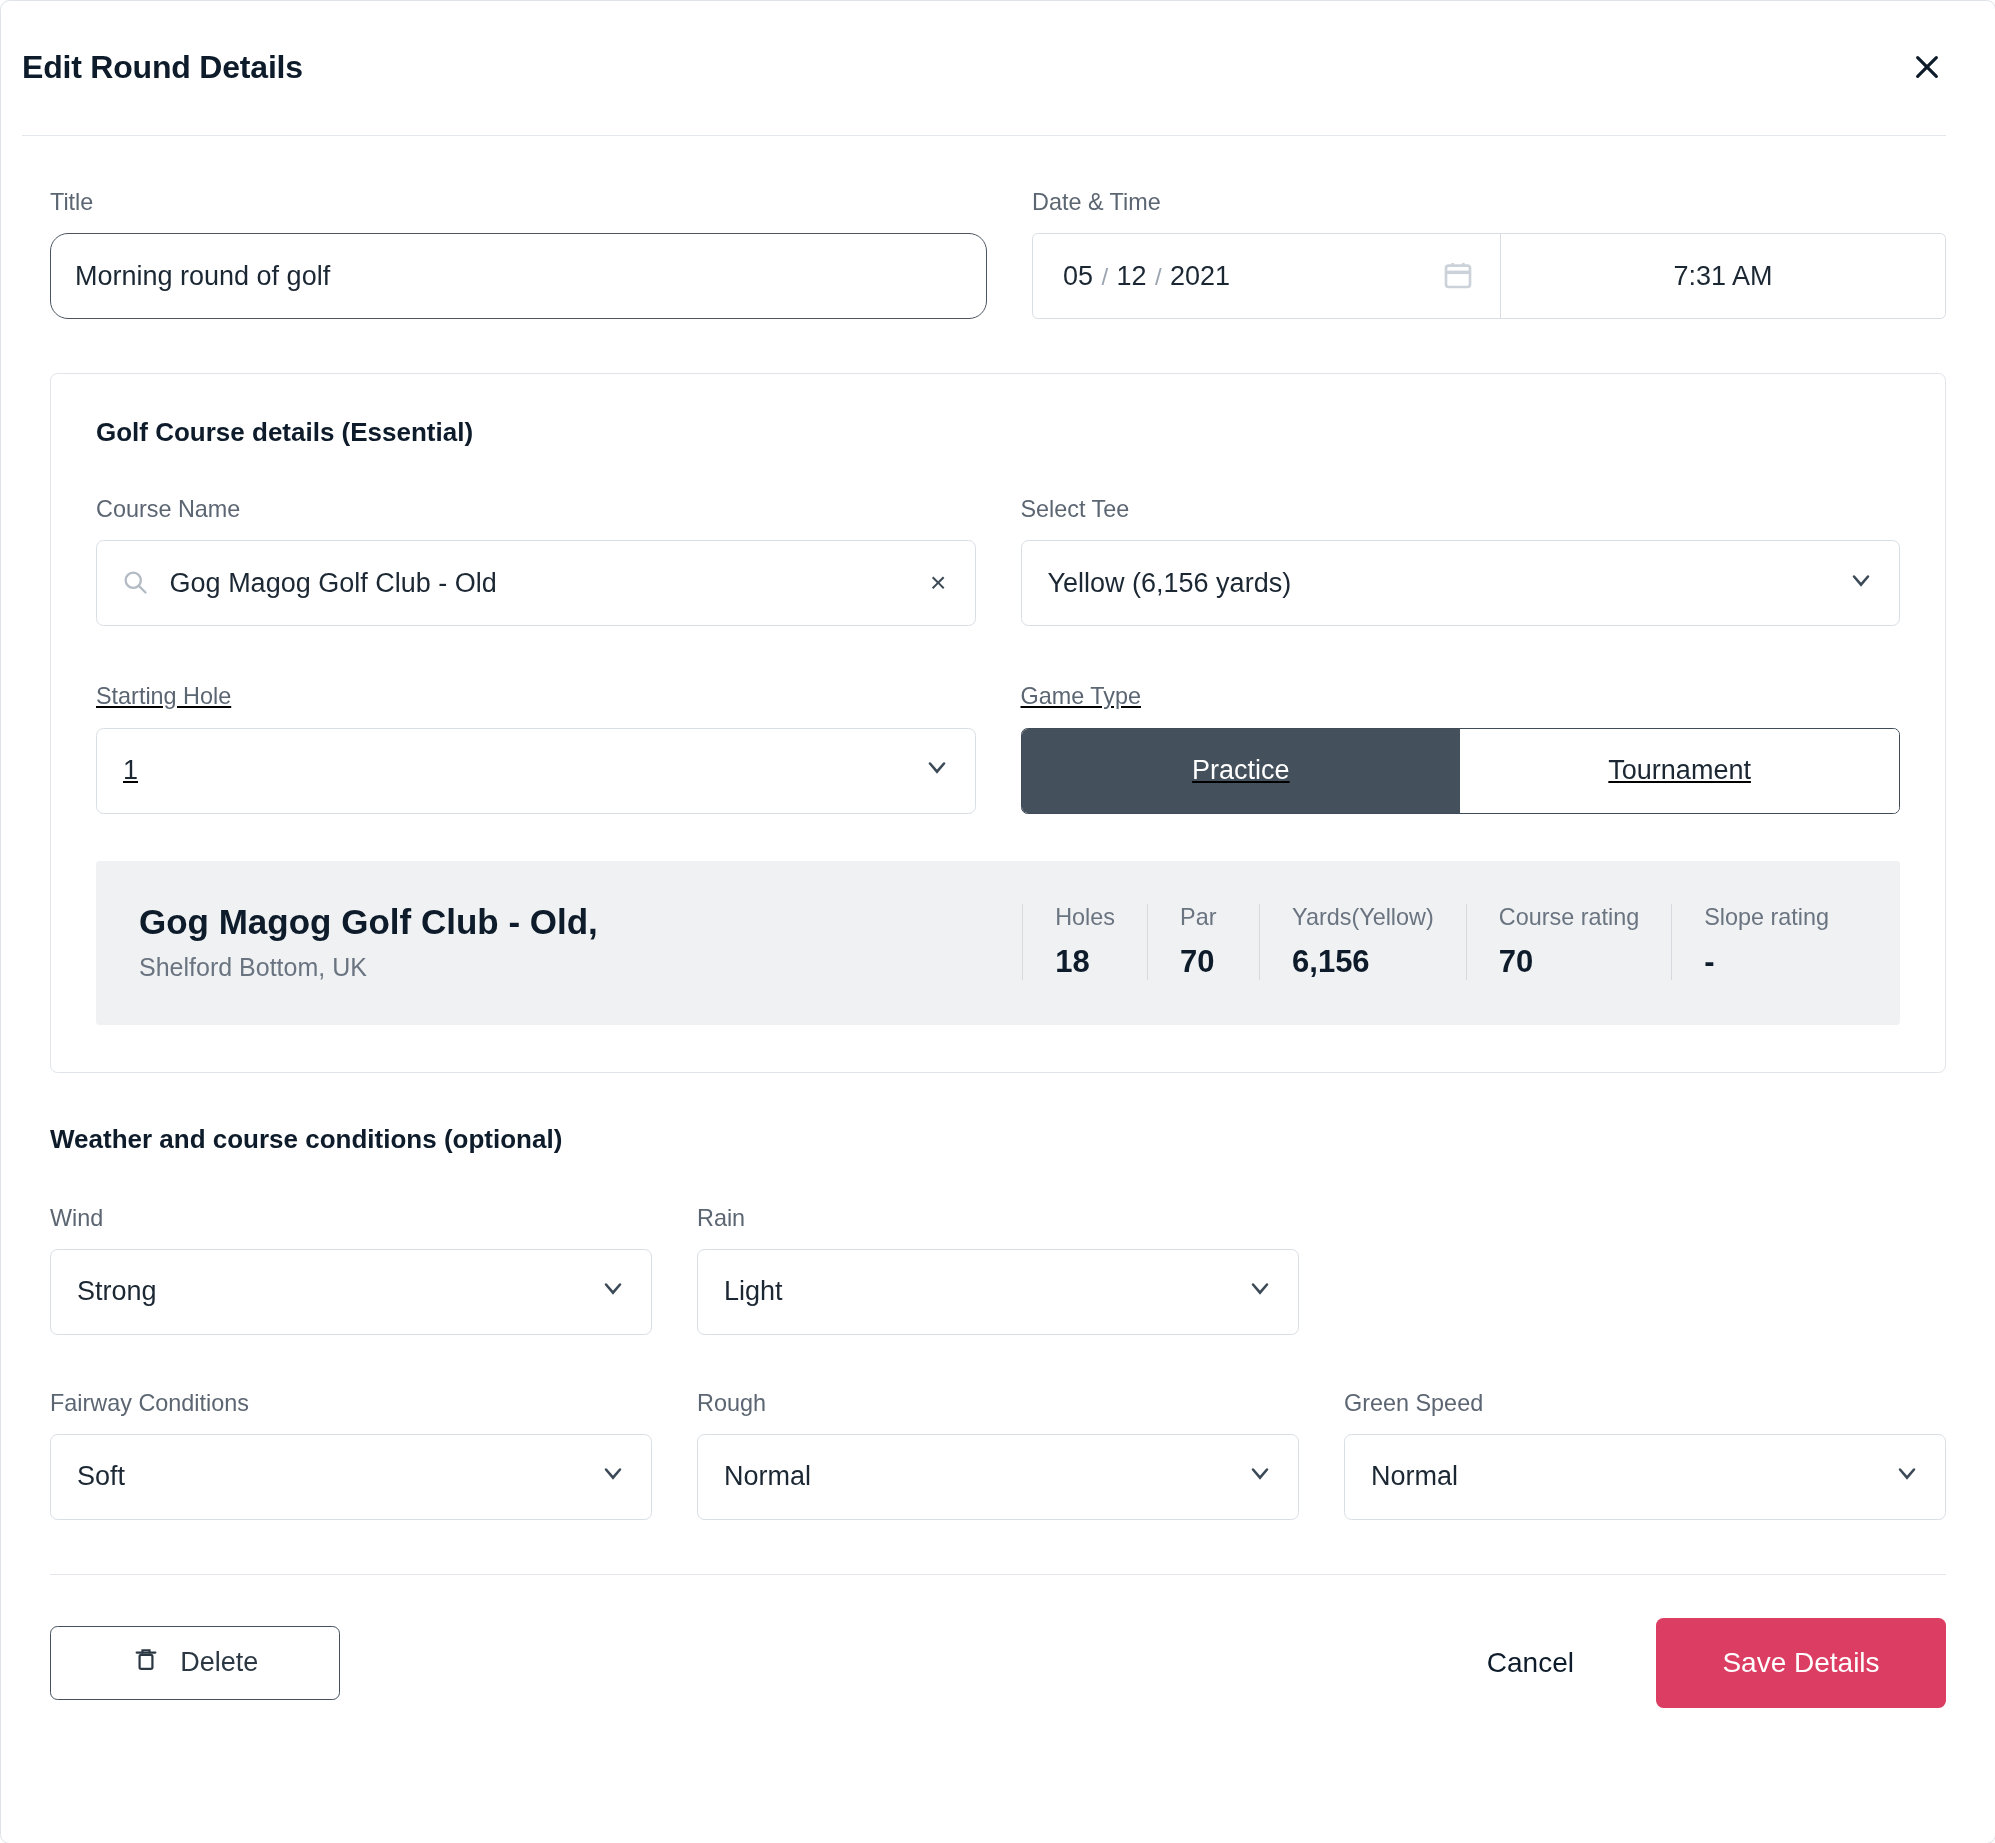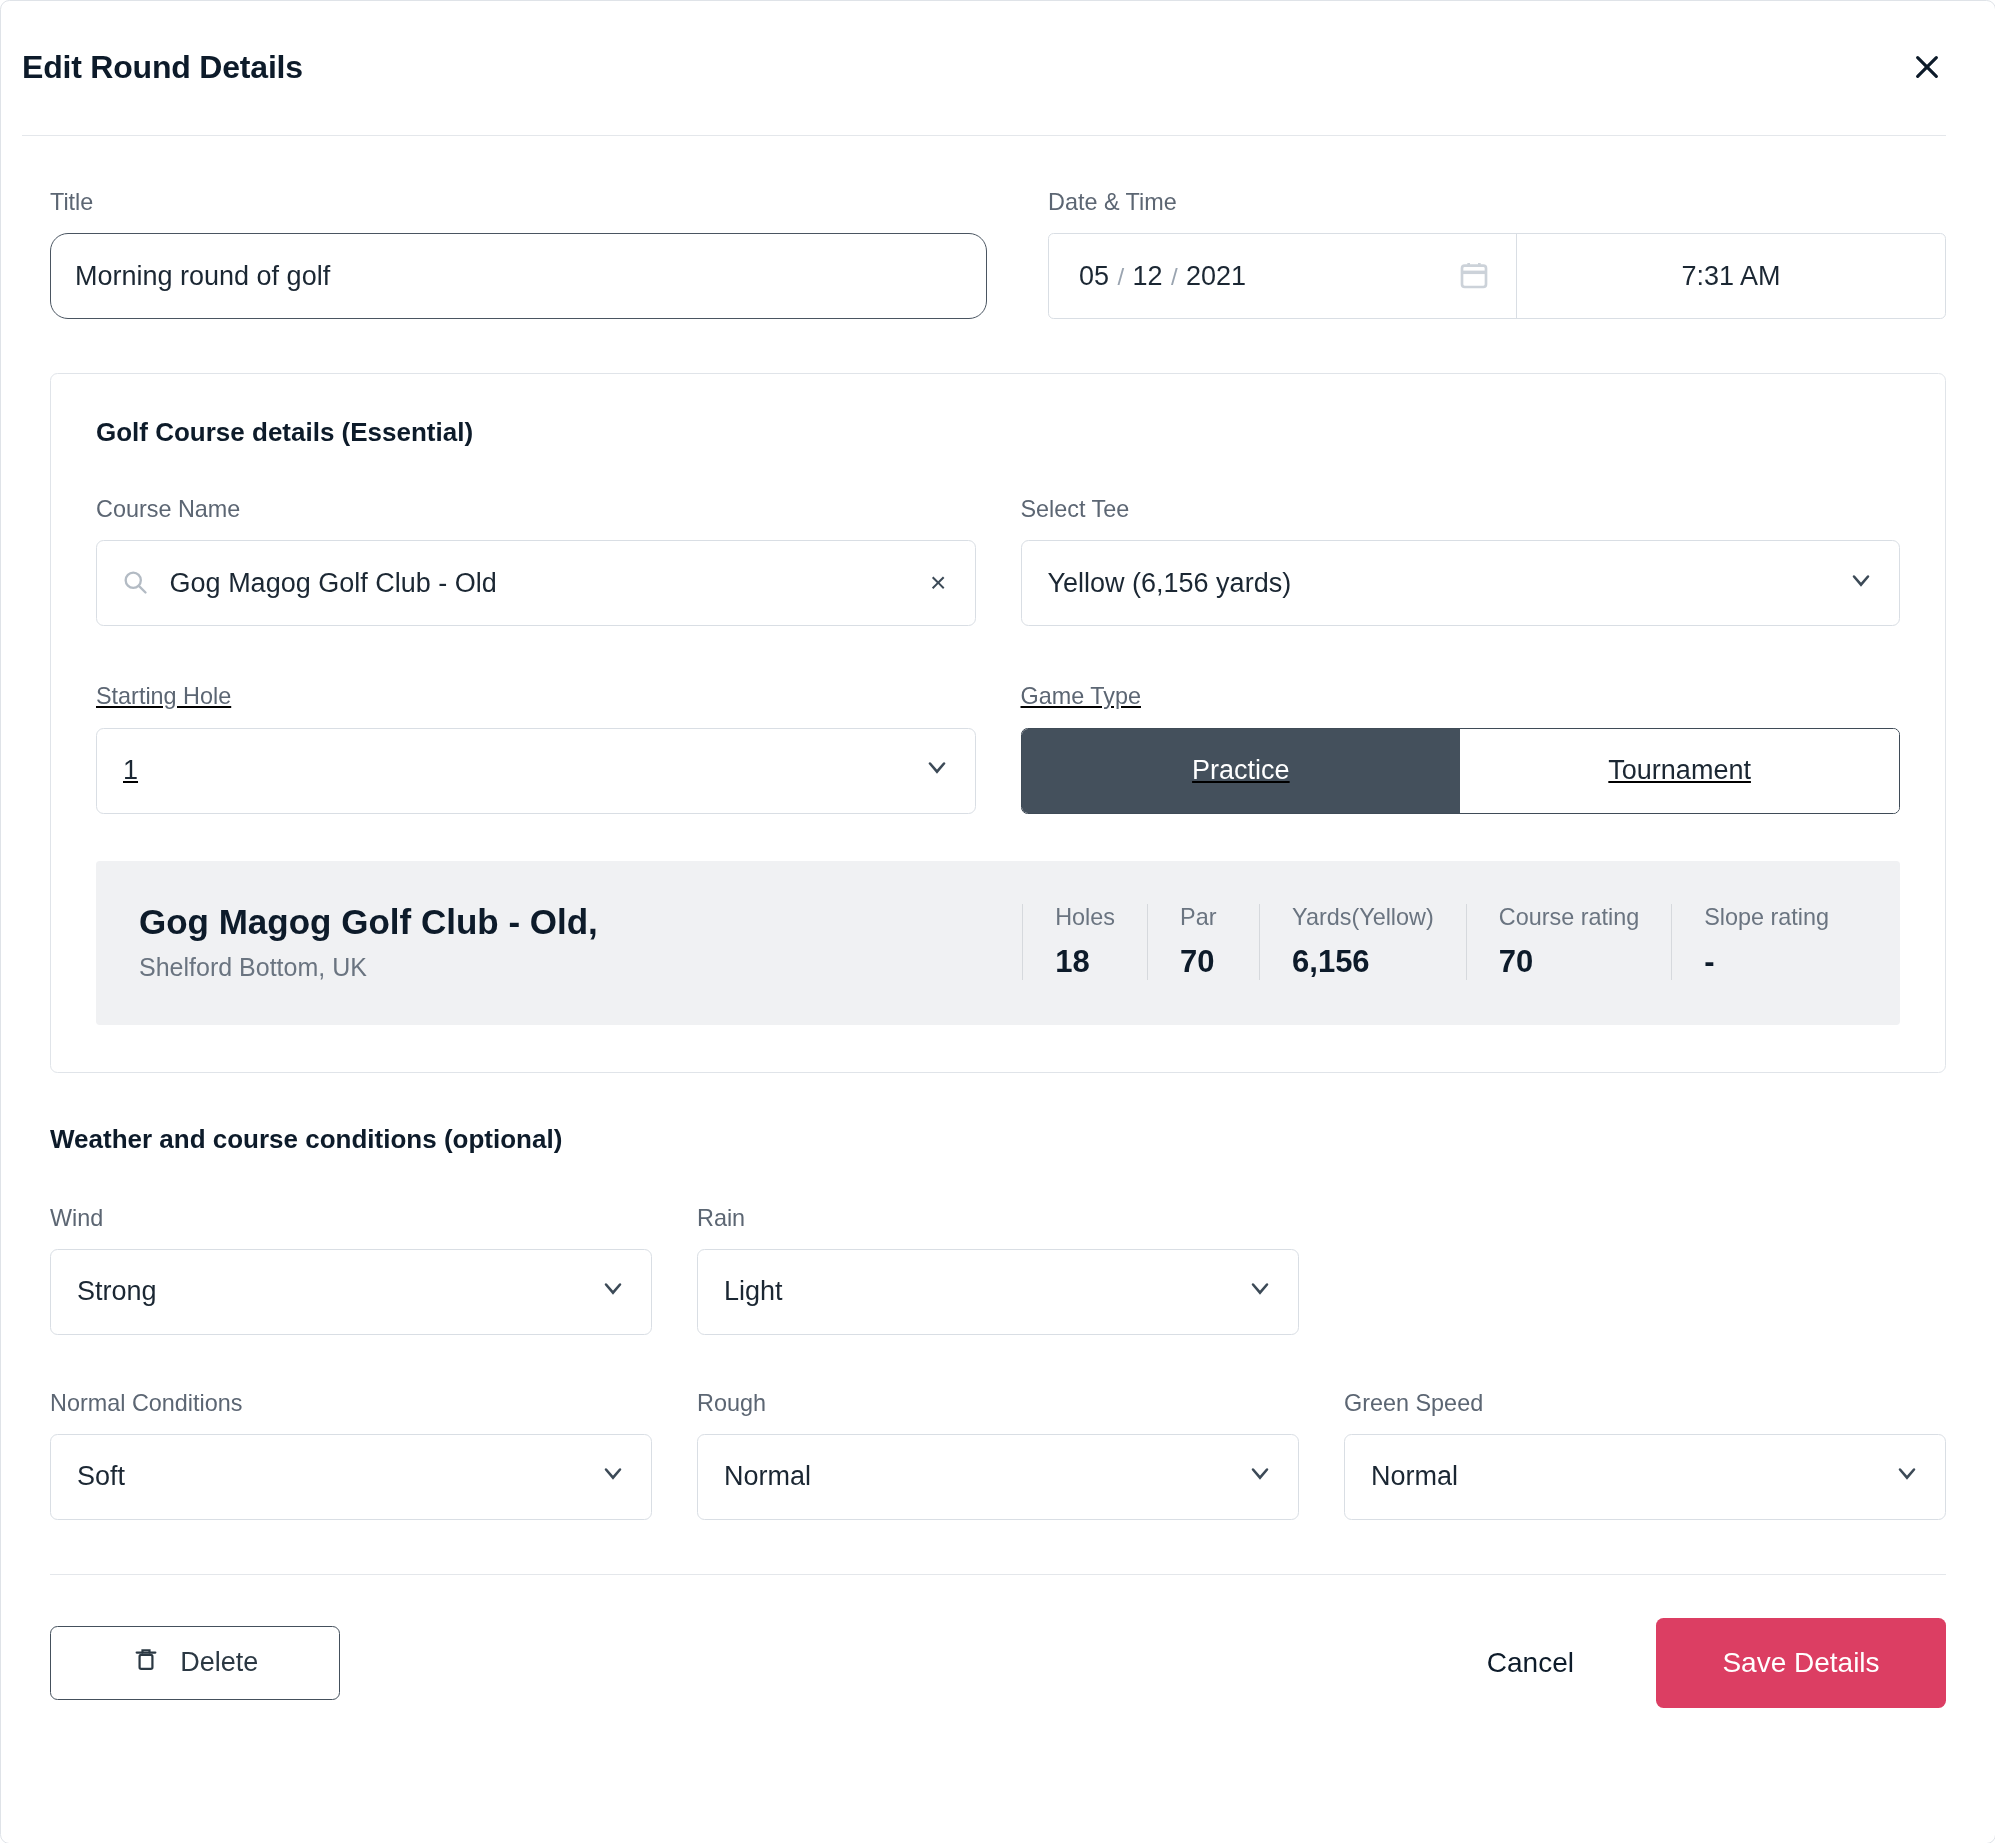--- a/index.html
+++ b/index.html
@@ -76,21 +76,21 @@
     border: 1.9px solid #4a5561;
   }
 
   
   .top-row {
     display: flex;
     padding: 52px 49px 0 49px;
     gap: 45px;
   }
   .col-title { width: 937px; }
-  .col-date  { flex: 1; margin-left: 16px; }
+  .col-date  { flex: 1; }
 
   .datetime-group {
     display: flex;
     height: 86px;
     border: 0.9px solid #d9dee4;
     border-radius: 5.6px;
     overflow: hidden;
   }
   .date-part {
     flex: 0 0 468px;
@@ -459,21 +459,21 @@
                 <polyline points="6 9 12 16 18 9"></polyline>
               </svg>
           </span>
         </div>
       </div>
       <div class="w-col"></div>
     </div>
 
     <div class="w-row">
       <div class="w-col">
-        <label class="field-label">Normal Conditions</label>
+        <label class="field-label">Fairway Conditions</label>
         <div class="select-box">
           <span>Soft</span>
           <span class="chev">
             <svg width="28" height="28" viewBox="0 0 24 24" fill="none" stroke="#3c4a57" stroke-width="2.2" stroke-linecap="round">
                 <polyline points="6 9 12 16 18 9"></polyline>
               </svg>
           </span>
         </div>
       </div>
       <div class="w-col">

